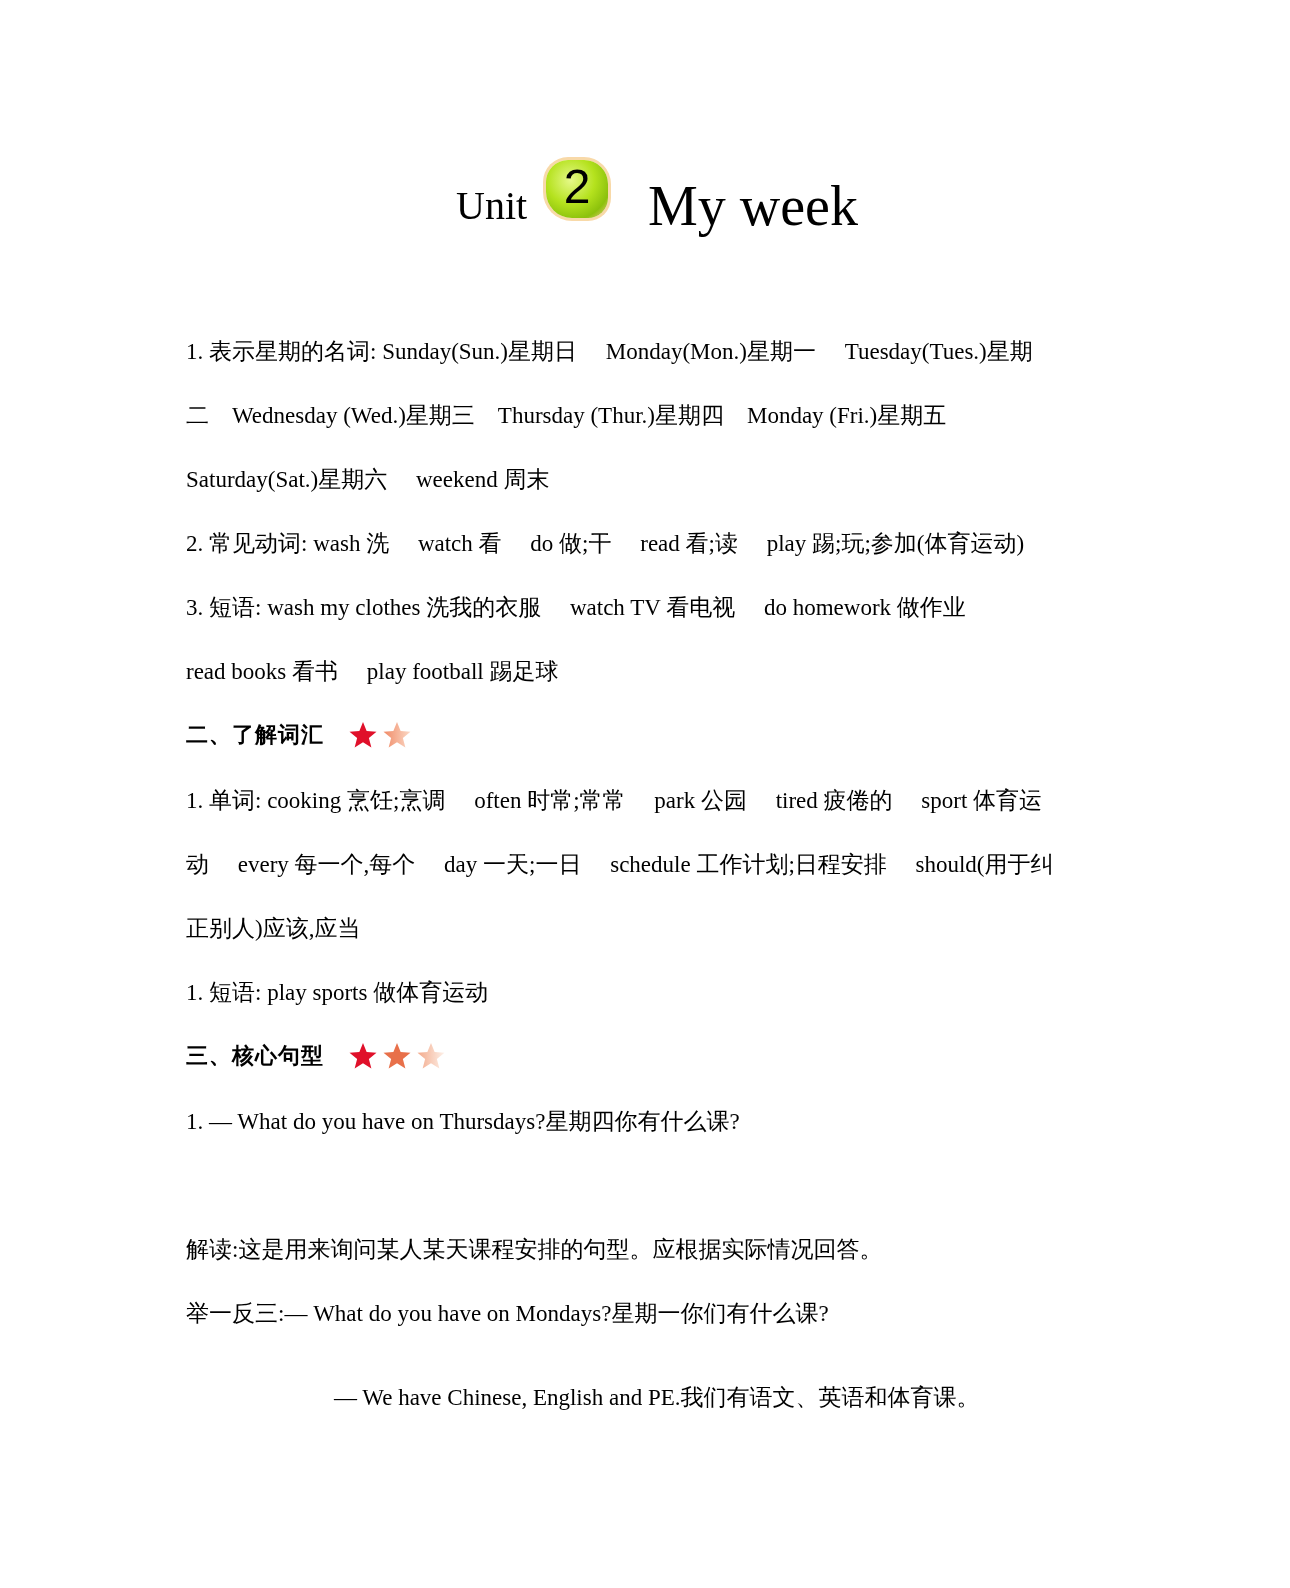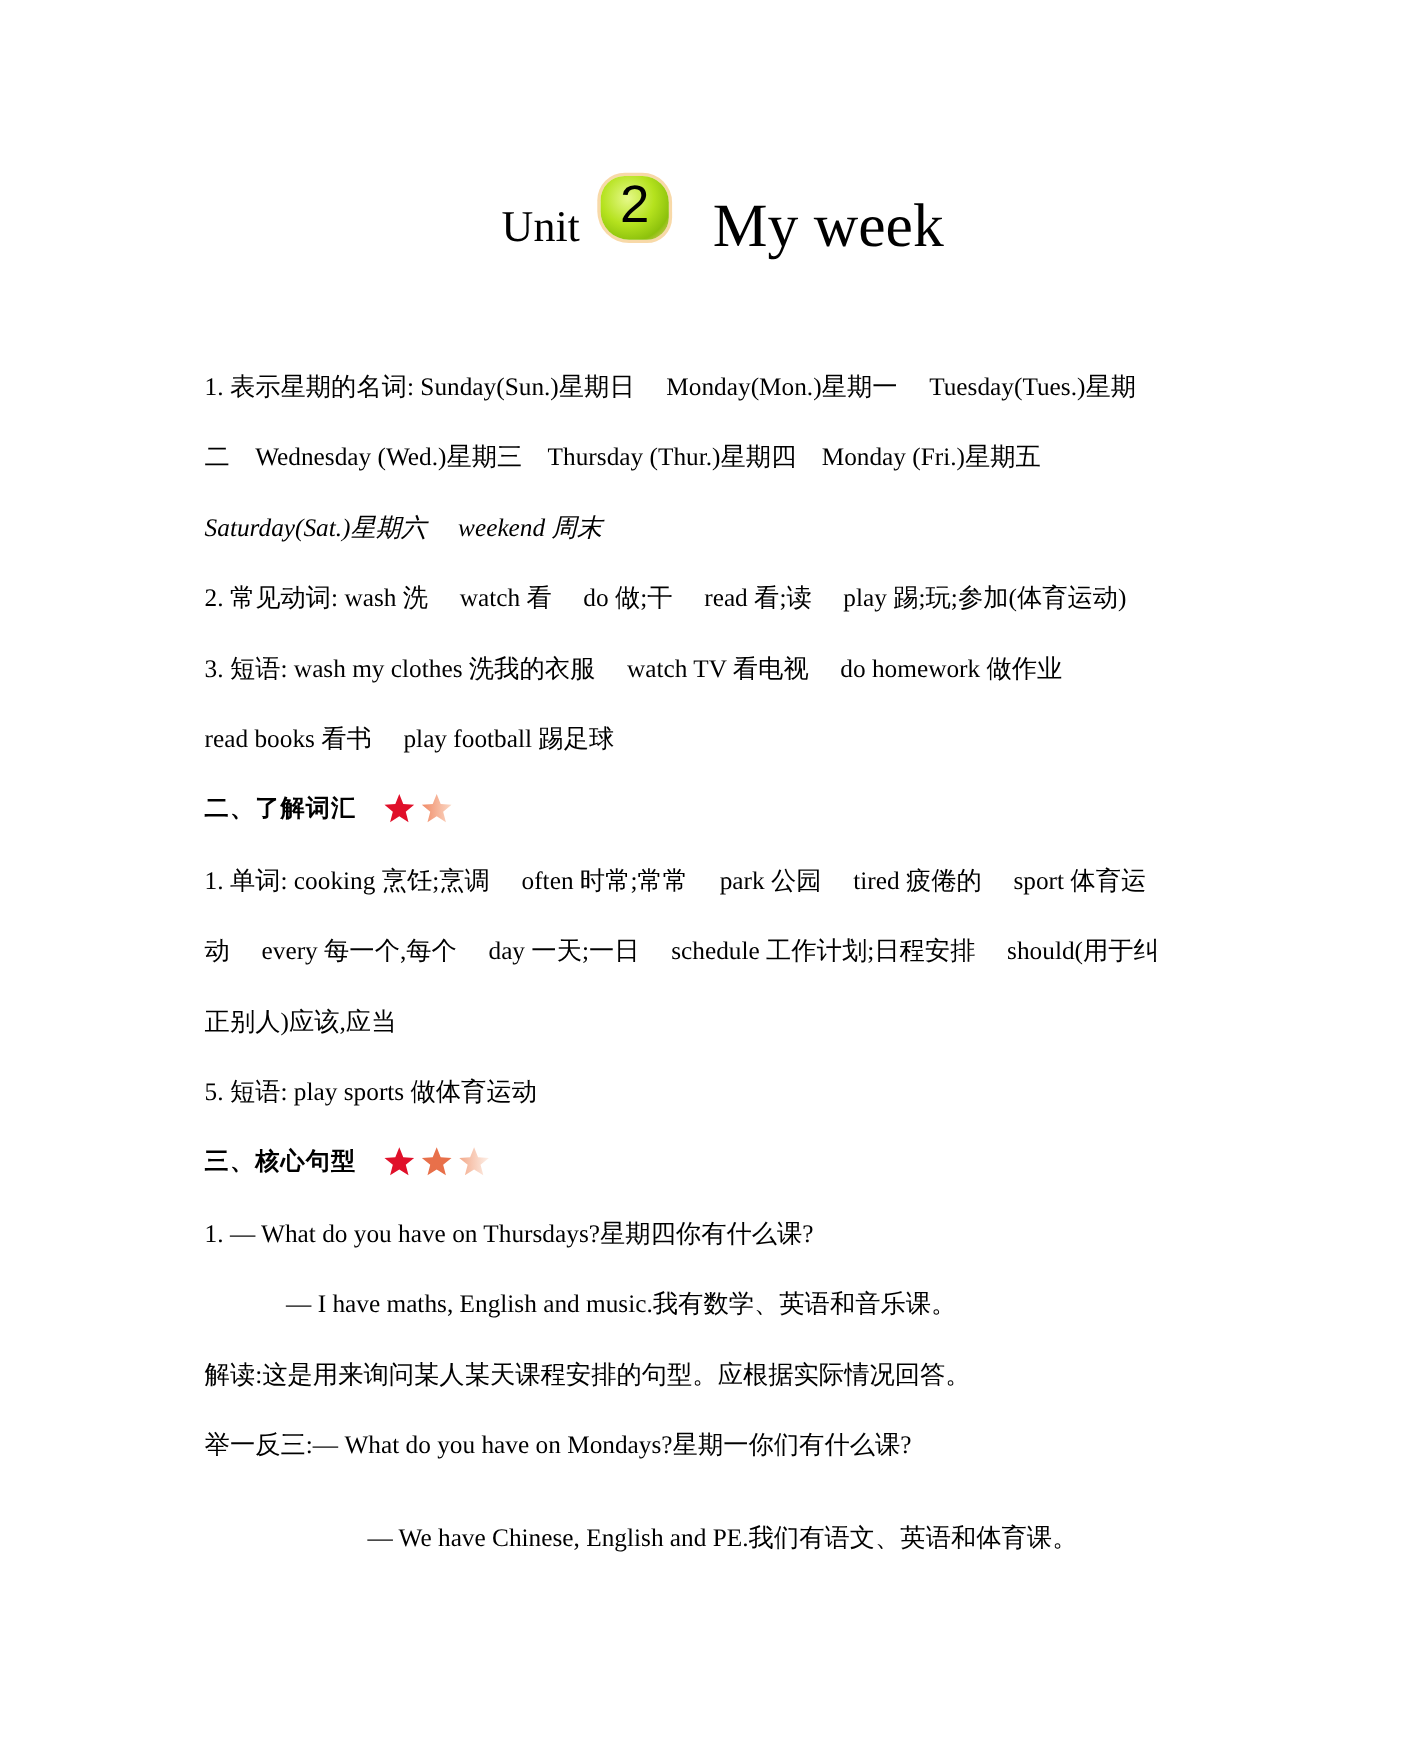--- a/index.html
+++ b/index.html
@@ -60,21 +60,21 @@
     <span class="unit">Unit</span>
     <span class="badge">
       <span class="blob"></span>
       <span class="num">2</span>
     </span>
     <span class="topic">My week</span>
   </div>
 
   <div class="line" style="top:337px;">1. 表示星期的名词: Sunday(Sun.)星期日　 Monday(Mon.)星期一　 Tuesday(Tues.)星期</div>
   <div class="line" style="top:401px;">二　Wednesday (Wed.)星期三　Thursday (Thur.)星期四　Monday (Fri.)星期五</div>
-  <div class="line" style="top:465px;font-style:italic;">Saturday(Sat.)星期六　 weekend 周末</div>
+  <div class="line" style="top:465px;">Saturday(Sat.)星期六　 weekend 周末</div>
   <div class="line" style="top:529px;">2. 常见动词: wash 洗　 watch 看　 do 做;干　 read 看;读　 play 踢;玩;参加(体育运动)</div>
   <div class="line" style="top:593px;">3. 短语: wash my clothes 洗我的衣服　 watch TV 看电视　 do homework 做作业</div>
   <div class="line" style="top:657px;">read books 看书　 play football 踢足球</div>
 
   <div class="heading" style="top:717px;">
     <span class="htext">二、了解词汇</span>
     <span class="stars">
       <svg class="star" viewBox="0 0 24 24">
           <polygon points="12,1.5 14.9,8.8 22.8,9.3 16.7,14.3 18.7,22 12,17.7 5.3,22 7.3,14.3 1.2,9.3 9.1,8.8" fill="#e0102a"></polygon>
         </svg>
@@ -85,21 +85,21 @@
               <stop offset="1" stop-color="#fbd9c6"></stop>
             </linearGradient>
           </defs>
           <polygon points="12,1.5 14.9,8.8 22.8,9.3 16.7,14.3 18.7,22 12,17.7 5.3,22 7.3,14.3 1.2,9.3 9.1,8.8" fill="url(#g2)"></polygon>
         </svg>
     </span>
   </div>
   <div class="line" style="top:786px;">1. 单词: cooking 烹饪;烹调　 often 时常;常常　 park 公园　 tired 疲倦的　 sport 体育运</div>
   <div class="line" style="top:850px;">动　 every 每一个,每个　 day 一天;一日　 schedule 工作计划;日程安排　 should(用于纠</div>
   <div class="line" style="top:914px;">正别人)应该,应当</div>
-  <div class="line" style="top:978px;">5. 短语: play sports 做体育运动</div>
+  <div class="line" style="top:978px;">1. 短语: play sports 做体育运动</div>
 
   <div class="heading" style="top:1038px;">
     <span class="htext">三、核心句型</span>
     <span class="stars">
       <svg class="star" viewBox="0 0 24 24">
           <polygon points="12,1.5 14.9,8.8 22.8,9.3 16.7,14.3 18.7,22 12,17.7 5.3,22 7.3,14.3 1.2,9.3 9.1,8.8" fill="#e0102a"></polygon>
         </svg>
       <svg class="star" viewBox="0 0 24 24">
           <polygon points="12,1.5 14.9,8.8 22.8,9.3 16.7,14.3 18.7,22 12,17.7 5.3,22 7.3,14.3 1.2,9.3 9.1,8.8" fill="#e8704a"></polygon>
         </svg>
@@ -108,18 +108,17 @@
             <linearGradient id="g3b" x1="0" x2="1" y1="0" y2="0">
               <stop offset="0" stop-color="#f3a98a"></stop>
               <stop offset="1" stop-color="#fdf0e8"></stop>
             </linearGradient>
           </defs>
           <polygon points="12,1.5 14.9,8.8 22.8,9.3 16.7,14.3 18.7,22 12,17.7 5.3,22 7.3,14.3 1.2,9.3 9.1,8.8" fill="url(#g3b)"></polygon>
         </svg>
     </span>
   </div>
   <div class="line" style="top:1107px;">1. — What do you have on Thursdays?星期四你有什么课?</div>
-  <div class="line indent1" style="top:1171px;">— I have maths, English and music.我有数学、英语和音乐课。</div>
   <div class="line" style="top:1235px;">解读:这是用来询问某人某天课程安排的句型。应根据实际情况回答。</div>
   <div class="line" style="top:1299px;">举一反三:— What do you have on Mondays?星期一你们有什么课?</div>
   <div class="line indent2" style="top:1363px;margin-top:20px;">— We have Chinese, English and PE.我们有语文、英语和体育课。</div>
 
 </div>
 
 </body></html>

